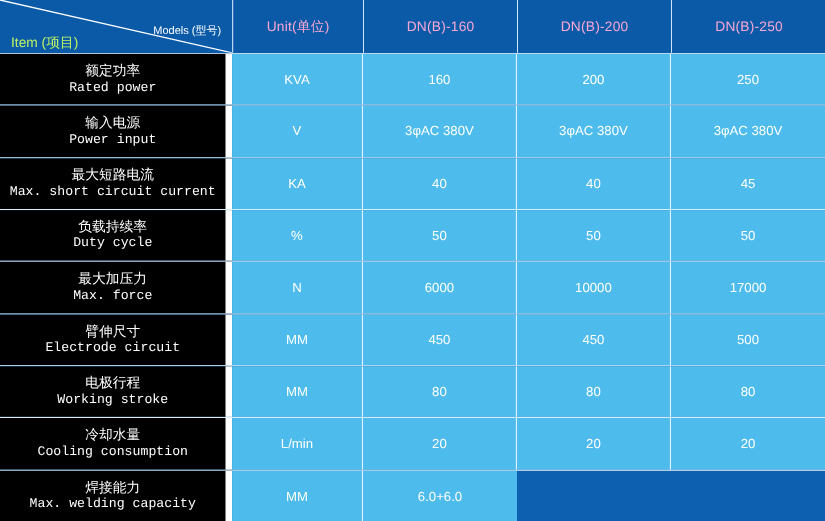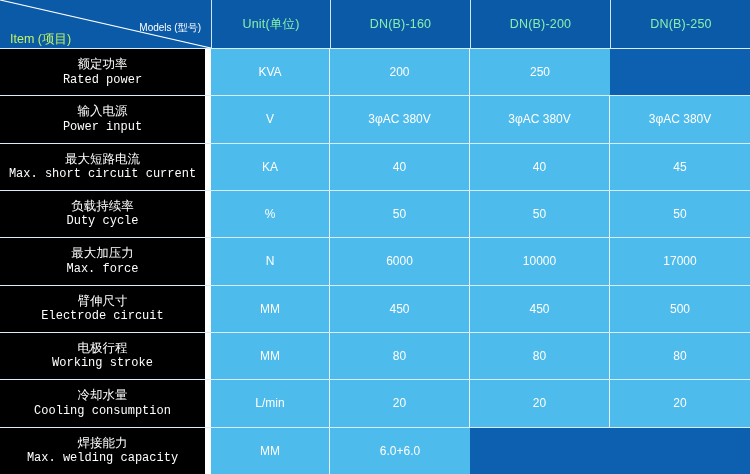--- a/index.html
+++ b/index.html
@@ -24,21 +24,21 @@
 
   
   .thead {
     height: 48px;
     flex: 0 0 48px;
     display: flex;
     background: #0a5aa8;
     position: relative;
   }
   .th {
-    color: #86efac;
+    color: #f9a8d4;
     font-size: 12.5px;
     display: flex;
     align-items: center;
     justify-content: center;
     text-align: center;
     box-sizing: border-box;
     border-right: 1px solid #cfe6f7;
     background: #0a5aa8;
     letter-spacing: .2px;
   }
@@ -156,20 +156,21 @@
 
   <div class="tbody" id="tbody">
       <div class="row">
         <div class="cell cell-item">
           <div class="item-inner">
             <span class="item-cn">额定功率</span>
             <span class="item-en">Rated power</span>
           </div>
         </div>
         <div class="cell cell-unit">KVA</div>
+        <div class="cell cell-val">160</div>
         <div class="cell cell-val">200</div>
         <div class="cell cell-val">250</div>
       </div>
       <div class="row">
         <div class="cell cell-item">
           <div class="item-inner">
             <span class="item-cn">输入电源</span>
             <span class="item-en">Power input</span>
           </div>
         </div>

